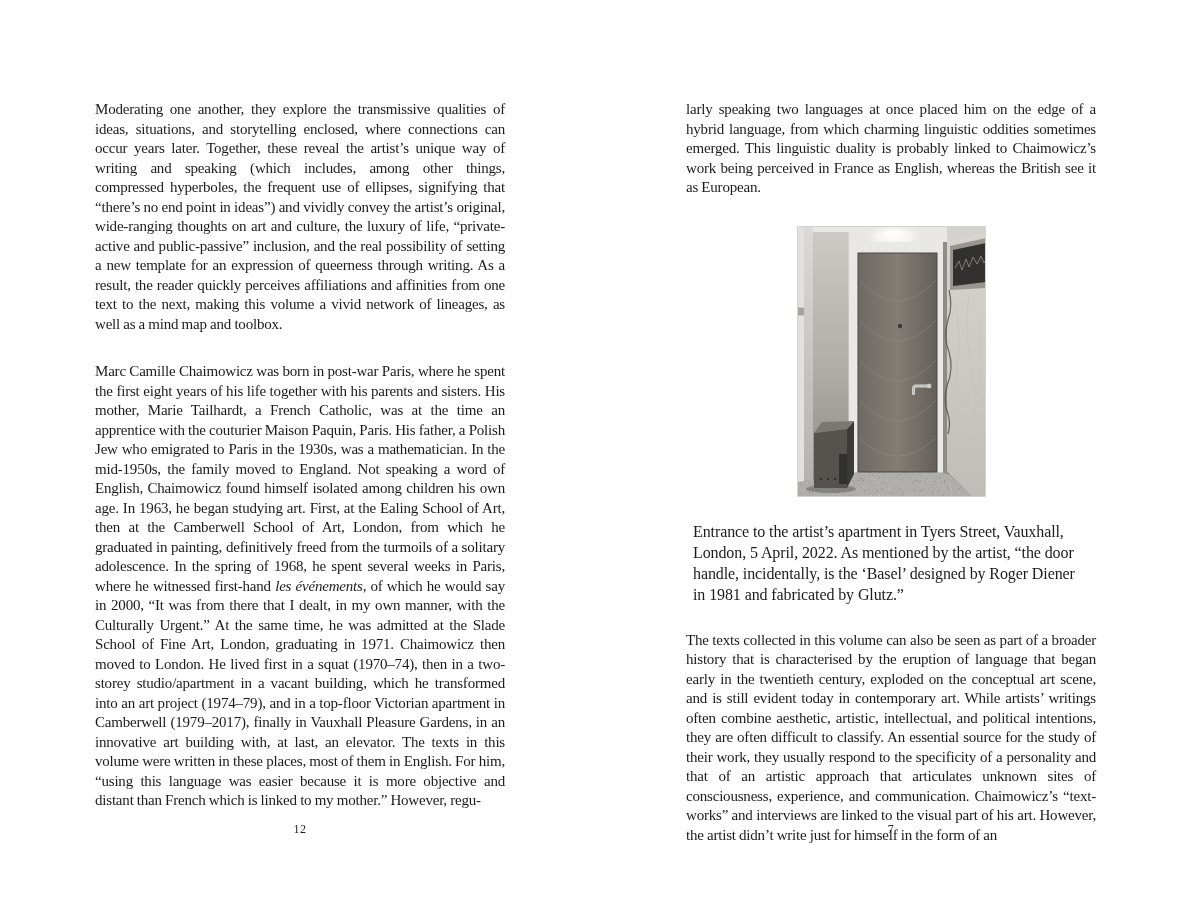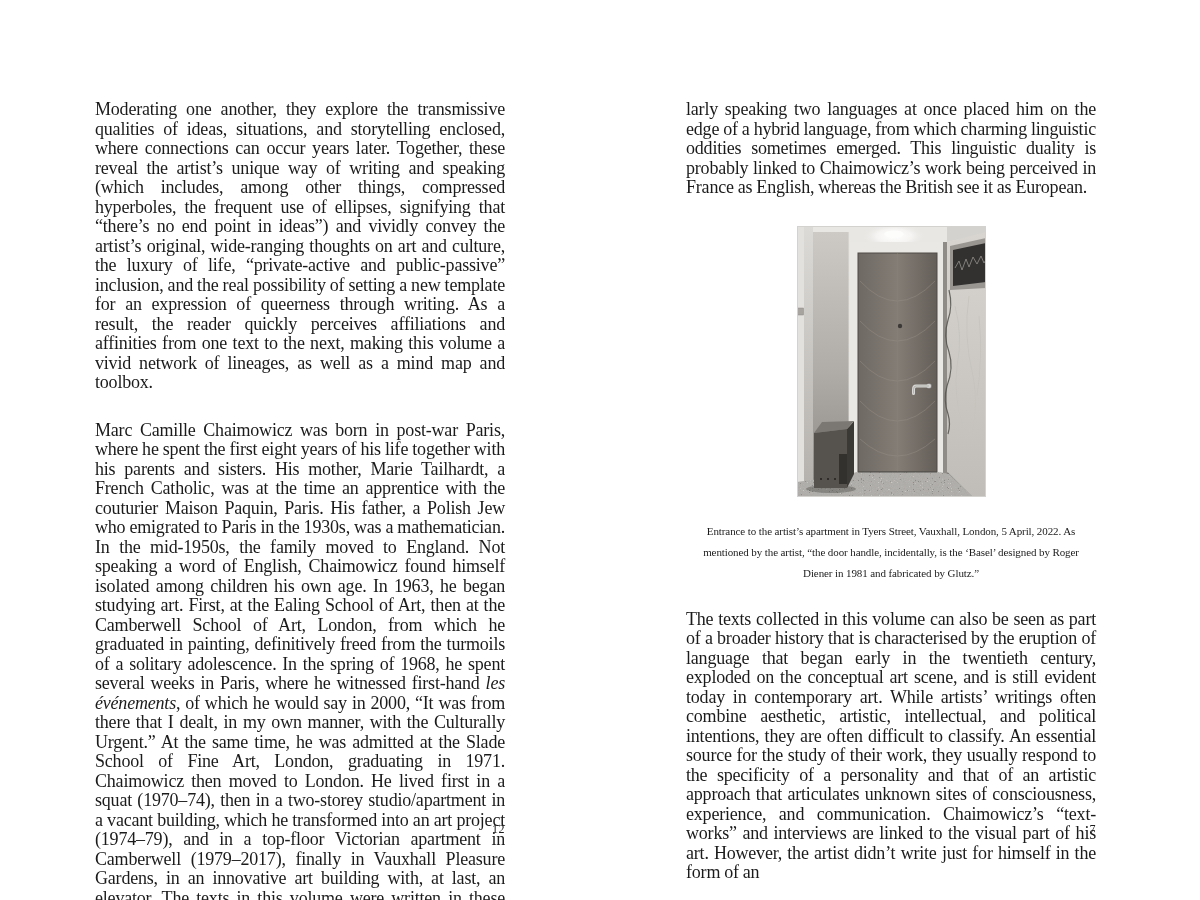--- a/index.html
+++ b/index.html
@@ -6,37 +6,37 @@
   body{
     width:1200px;height:900px;position:relative;overflow:hidden;
     background:#ffffff;color:#1b1b1b;
     font-family:"Liberation Serif","DejaVu Serif",serif;
     -webkit-font-smoothing:antialiased;
   }
   .page{position:absolute;top:100px;width:410px;height:780px}
   .page--left{left:95px}
   .page--right{left:686px}
   p.body-text{
-    margin:0;font-size:18px;line-height:19.5px;
+    margin:0;font-size:15px;line-height:19.5px;
     text-align:justify;text-justify:inter-word;
     letter-spacing:-0.2px;word-spacing:-0.3px;
   }
   p.body-text + p.body-text{margin-top:28px}
   .it{font-style:italic}
   figure.photo{margin:28px auto 0;width:189px;height:271px;padding:0}
   figure.photo svg{display:block}
   p.caption{
     margin:24px auto 0;max-width:396px;
-    font-size:11px;line-height:21px;text-align:center;
+    font-size:16px;line-height:21px;
     letter-spacing:-0.1px;
   }
   p.after-caption{margin-top:26px}
   .folio{
     position:absolute;top:722px;left:0;width:100%;
-    text-align:right;font-size:12px;letter-spacing:0.5px;
+    text-align:center;font-size:12px;letter-spacing:0.5px;
   }
 </style>
 </head>
 <body>
 
 <div class="spread">
 
   <section class="page page--left">
     <p class="body-text"><span>Moderating one another, they explore the transmissive qualities of ideas, situations, and storytelling enclosed, where connections can occur years later. Together, these reveal the artist’s unique way of writing and speaking (which includes, among other things, compressed hyperboles, the frequent use of ellipses, signifying that “there’s no end point in ideas”) and vividly convey the artist’s original, wide-ranging thoughts on art and culture, the luxury of life, “private-active and public-passive” inclusion, and the real possibility of setting a new template for an expression of queerness through writing. As a result, the reader quickly perceives affiliations and affinities from one text to the next, making this volume a vivid network of lineages, as well as a mind map and toolbox.</span></p>
     <p class="body-text"><span>Marc Camille Chaimowicz was born in post-war Paris, where he spent the first eight years of his life together with his parents and sisters. His mother, Marie Tailhardt, a French Catholic, was at the time an apprentice with the couturier Maison Paquin, Paris. His father, a Polish Jew who emigrated to Paris in the 1930s, was a mathematician. In the mid-1950s, the family moved to England. Not speaking a word of English, Chaimowicz found himself isolated among children his own age. In 1963, he began studying art. First, at the Ealing School of Art, then at the Camberwell School of Art, London, from which he graduated in painting, definitively freed from the turmoils of a solitary adolescence. In the spring of 1968, he spent several weeks in Paris, where he witnessed first-hand </span><span class="it">les événements</span><span>, of which he would say in 2000, “It was from there that I dealt, in my own manner, with the Culturally Urgent.” At the same time, he was admitted at the Slade School of Fine Art, London, graduating in 1971. Chaimowicz then moved to London. He lived first in a squat (1970–74), then in a two-storey studio/apartment in a vacant building, which he transformed into an art project (1974–79), and in a top-floor Victorian apartment in Camberwell (1979–2017), finally in Vauxhall Pleasure Gardens, in an innovative art building with, at last, an elevator. The texts in this volume were written in these places, most of them in English. For him, “using this language was easier because it is more objective and distant than French which is linked to my mother.” However, regu-</span></p>

